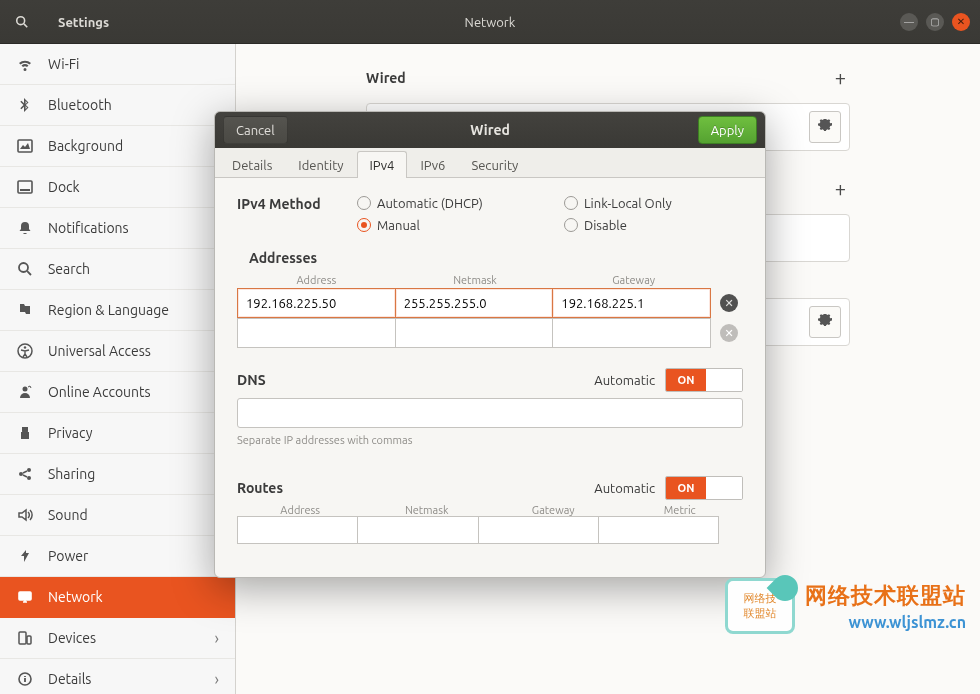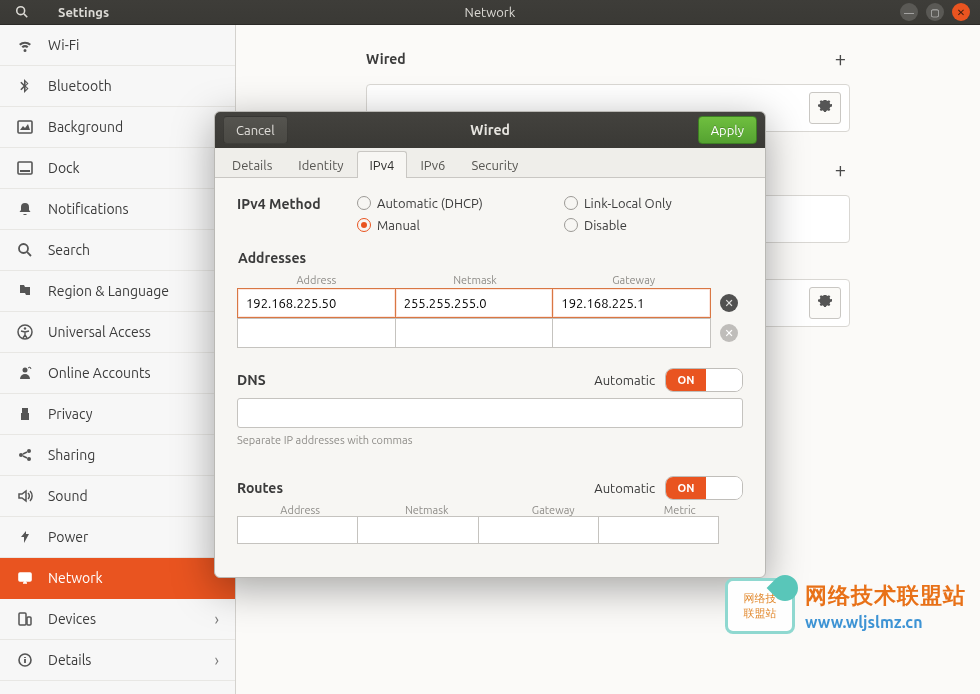--- a/index.html
+++ b/index.html
@@ -1,19 +1,19 @@
 <!DOCTYPE html>
 <html><head>
 <meta charset="utf-8">
 <style>
 *{box-sizing:border-box;margin:0;padding:0;font-family:Ubuntu,Cantarell,"Segoe UI",sans-serif;-webkit-font-smoothing:antialiased}
 body{width:980px;height:694px;background:#f8f8f8;overflow:hidden;position:relative}
 
 
-.titlebar{height:25px;background:linear-gradient(#3e3d39,#3a3935);display:flex;align-items:center;color:#dcdad5;font-size:13px;border-bottom:1px solid #2b2a27}
+.titlebar{height:44px;background:linear-gradient(#3e3d39,#3a3935);display:flex;align-items:center;color:#dcdad5;font-size:13px;border-bottom:1px solid #2b2a27}
 .titlebar .search-btn{width:44px;height:36px;display:flex;align-items:center;justify-content:center}
 .titlebar .title-left{padding:0 14px;font-weight:600}
 .titlebar .title-center{position:absolute;left:0;right:0;text-align:center;pointer-events:none}
 .titlebar .win-controls{margin-left:auto;display:flex;gap:8px;padding-right:10px}
 .titlebar .win-btn{width:18px;height:18px;border-radius:50%;display:flex;align-items:center;justify-content:center;font-size:10px;color:#ccc;background:#5a5955}
 .titlebar .win-btn.close{background:#e95420;color:#3a1a0d}
 
 
 .body{display:flex;height:677px}
 .sidebar{width:236px;background:#f7f7f7;border-right:1px solid #d4d2ce}
@@ -46,52 +46,52 @@
 
 .dlg-body{flex:1;overflow:auto;padding:18px 22px;color:#3b3b3b;font-size:13px}
 .row{display:flex;align-items:flex-start;margin-bottom:14px}
 .lbl{font-weight:600;width:120px;font-size:14px}
 .radio-grid{flex:1;display:grid;grid-template-columns:1fr 1fr;gap:8px 28px}
 .radio{display:flex;align-items:center;gap:6px;font-size:13px}
 .radio .r{width:14px;height:14px;border-radius:50%;border:1px solid #9c9a96;display:flex;align-items:center;justify-content:center}
 .radio.sel .r{border-color:#e95420}
 .radio.sel .r::after{content:"";width:6px;height:6px;border-radius:50%;background:#e95420}
 
-.sect-title{font-weight:600;font-size:14px;margin:18px 1px 6px}
+.sect-title{font-weight:600;font-size:14px;margin:18px 12px 6px}
 .addr-table{width:100%}
 .addr-head{display:flex;font-size:11px;color:#8f8d89;text-align:center}
 .addr-head>div{flex:1;padding:2px}
 .addr-head .remcol{flex:0 0 30px}
 .addr-row{display:flex;align-items:center;gap:0}
 .addr-row input{flex:1;height:30px;border:1px solid #c5c3bf;padding:0 8px;font-size:13px;min-width:0;background:#fff}
 .addr-row input:not(:first-child){border-left:none}
 .addr-row.focus input{border-color:#d97743;box-shadow:inset 0 0 0 1px rgba(233,84,32,.15)}
 .addr-row .rem{flex:0 0 28px;height:28px;margin-left:4px;display:flex;align-items:center;justify-content:center}
 .rem .x{width:18px;height:18px;border-radius:50%;background:#515150;color:#e2e2e0;font-size:11px;display:flex;align-items:center;justify-content:center}
 .addr-row.blank .rem .x{background:#bfbdba;color:#fff}
 .hint{font-size:11px;color:#8f8d89;margin-top:6px}
 
 .dns-row{display:flex;align-items:center;justify-content:space-between;margin-top:20px}
-.switch{width:78px;height:24px;border:1px solid #c0beba;border-radius:8px;display:flex;overflow:hidden;background:#fff}
+.switch{width:78px;height:24px;border:1px solid #c0beba;border-radius:2px;display:flex;overflow:hidden;background:#fff}
 .switch .on{flex:1;background:#e95420;color:#fff;font-size:11px;font-weight:600;display:flex;align-items:center;justify-content:center}
 .switch .off{flex:0 0 36px;background:#fff}
 .dns-input{width:100%;height:30px;border:1px solid #c5c3bf;border-radius:3px;background:#fff;margin-top:6px}
 
 .routes-head{display:flex;font-size:11px;color:#8f8d89;text-align:center;margin-top:4px}
 .routes-head>div{flex:1}
 .routes-row{display:flex}
 .routes-row input{flex:1;height:28px;border:1px solid #c5c3bf;background:#fff;min-width:0}
 .routes-row input:not(:first-child){border-left:none}
 .routes-row .rem{flex:0 0 24px}
 
 
 .watermark{position:absolute;right:14px;bottom:60px;display:flex;align-items:center;gap:10px;pointer-events:none}
 .wm-tile{width:70px;height:56px;border:3px solid #8fd8d0;border-radius:8px;background:#fefefe;display:flex;flex-direction:column;align-items:center;justify-content:center;font-size:11px;color:#e28a30;position:relative}
 .wm-tile .deco{position:absolute;right:-6px;top:-6px;width:26px;height:26px;border-radius:50% 50% 50% 0;background:#59c6b9;transform:rotate(45deg)}
-.wm-text{display:flex;flex-direction:column;align-items:flex-start;gap:2px}
+.wm-text{display:flex;flex-direction:column;align-items:flex-end;gap:2px}
 .wm-main{font-size:22px;font-weight:700;color:#e87118;letter-spacing:1px}
 .wm-url{font-size:16px;font-weight:700;color:#3d93d4}
 
 .sidebar::-webkit-scrollbar,.dlg-body::-webkit-scrollbar{width:10px}
 </style>
 </head>
 <body>
 
 <div class="titlebar">
   <div class="search-btn">

